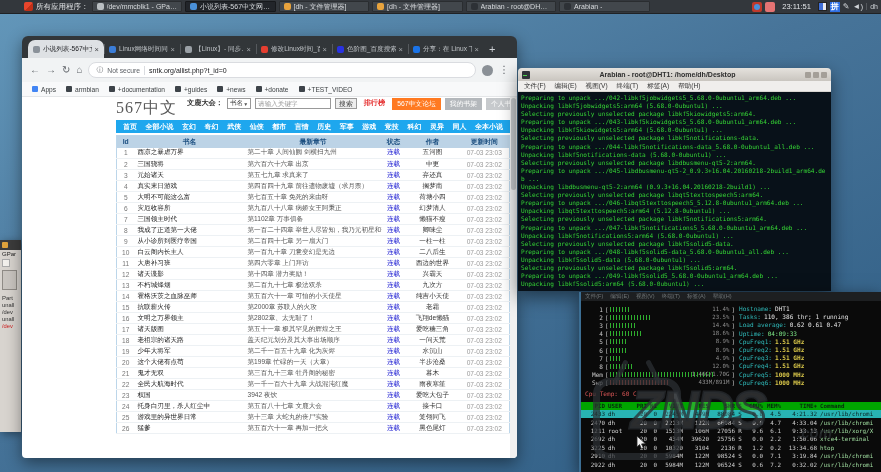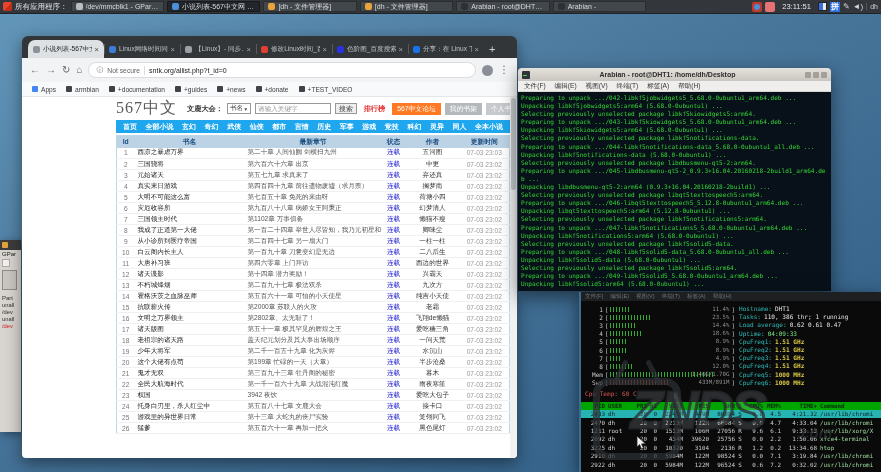--- a/index.html
+++ b/index.html
@@ -3,21 +3,21 @@
 <meta charset="utf-8">
 <style>
   html,body{margin:0;padding:0;}
   body{width:881px;height:472px;position:relative;overflow:hidden;
        background:linear-gradient(155deg,#6397ba 0%,#477499 45%,#2e5c83 100%);
        font-family:"Liberation Sans",sans-serif;-webkit-font-smoothing:antialiased;}
   *{box-sizing:border-box;}
 
   
   .panel{position:absolute;top:0;left:0;right:0;height:14px;background:#33373c;display:flex;align-items:center;gap:3px;padding:0 3px;z-index:60;border-bottom:1px solid #1f2225;}
-  .appsbtn{display:flex;align-items:center;gap:3px;color:#e6e8ea;font-size:7.5px;white-space:nowrap;flex:none;}
+  .appsbtn{display:flex;align-items:center;gap:3px;color:#e6e8ea;font-size:7.5px;white-space:nowrap;flex:none;margin-left:21px;}
   .appsicon{width:9px;height:9px;border-radius:2px;background:linear-gradient(135deg,#e8452c 50%,#c03018 50%);flex:none;}
   .tbtn{height:11px;display:flex;align-items:center;gap:3px;padding:0 4px;background:#42474c;border:1px solid #2a2d30;color:#d8dbde;font-size:7px;white-space:nowrap;overflow:hidden;flex:1 1 0;max-width:118px;border-radius:1px;}
   .tbtn.active{background:#22252a;border-color:#17191c;}
   .ticon{width:7px;height:7px;border-radius:2px;background:var(--c,#888);flex:none;}
   .tlabel{overflow:hidden;text-overflow:ellipsis;}
   .pspacer{flex:1.2 1 0;}
   .tray{display:flex;align-items:center;gap:3px;flex:none;}
   .trayic1{width:10px;height:10px;border-radius:2px;background:#c0392b;position:relative;}
   .trayic1::after{content:"";position:absolute;left:2px;top:2px;width:6px;height:6px;border-radius:50%;background:#4a90d9;}
   .trayic2{width:10px;height:10px;border-radius:2px;background:#e57373;}
@@ -56,21 +56,21 @@
   .urlsep{width:1px;height:9px;background:#dadce0;}
   .url{color:#202124;font-size:7px;white-space:nowrap;}
   .avatar{width:11px;height:11px;border-radius:50%;background:#8a9096;flex:none;}
   .bkbar{height:15px;background:#f8f9fa;border-bottom:1px solid #e4e6e8;display:flex;align-items:center;gap:10px;padding:0 10px;}
   .bk{display:flex;align-items:center;gap:3px;font-size:6.6px;color:#3c4043;white-space:nowrap;}
   .bi{width:6px;height:6px;border-radius:1px;background:var(--c,#454a4f);flex:none;}
   .pagearea{position:absolute;top:61px;left:0;right:0;bottom:0;background:#fff;overflow:hidden;border-radius:0 0 4px 4px;}
   .vscroll{position:absolute;right:0;top:0;bottom:0;width:7px;background:#f1f1f1;}
   .vthumb{position:absolute;top:1px;height:92px;left:1px;right:1px;background:#c4c7ca;border-radius:3px;}
   .content{position:absolute;left:94px;top:1px;width:394px;}
-  .phead{display:flex;align-items:center;height:21px;gap:4px;}
+  .phead{display:flex;height:21px;gap:4px;}
   .logo{font-family:"Liberation Serif",serif;font-size:16px;color:#5a5a5a;letter-spacing:1px;margin-right:6px;white-space:nowrap;}
   .slabel{font-size:7.2px;font-weight:bold;color:#333;white-space:nowrap;}
   .sselect{width:28px;height:11px;border:1px solid #999;font-size:6.6px;display:flex;align-items:center;justify-content:space-between;padding:0 2px;background:#fff;color:#333;white-space:nowrap;}
   .sarrow{font-size:5px;color:#555;}
   .sinput{width:76px;height:11px;border:1px solid #999;font-size:6.6px;padding:0 2px;background:#fff;color:#333;font-family:"Liberation Sans",sans-serif;}
   .sinput::placeholder{color:#999;}
   .sbtn{height:11px;border:1px solid #999;background:#eee;font-size:6.8px;padding:0 3px;display:flex;align-items:center;color:#333;white-space:nowrap;}
   .rank{color:#e63333;font-weight:bold;font-size:7.2px;margin:0 3px;white-space:nowrap;}
   .hbtn{height:12px;font-size:6.8px;color:#fff;display:flex;align-items:center;padding:0 5px;white-space:nowrap;}
   .orange{background:#ff7a22;}

